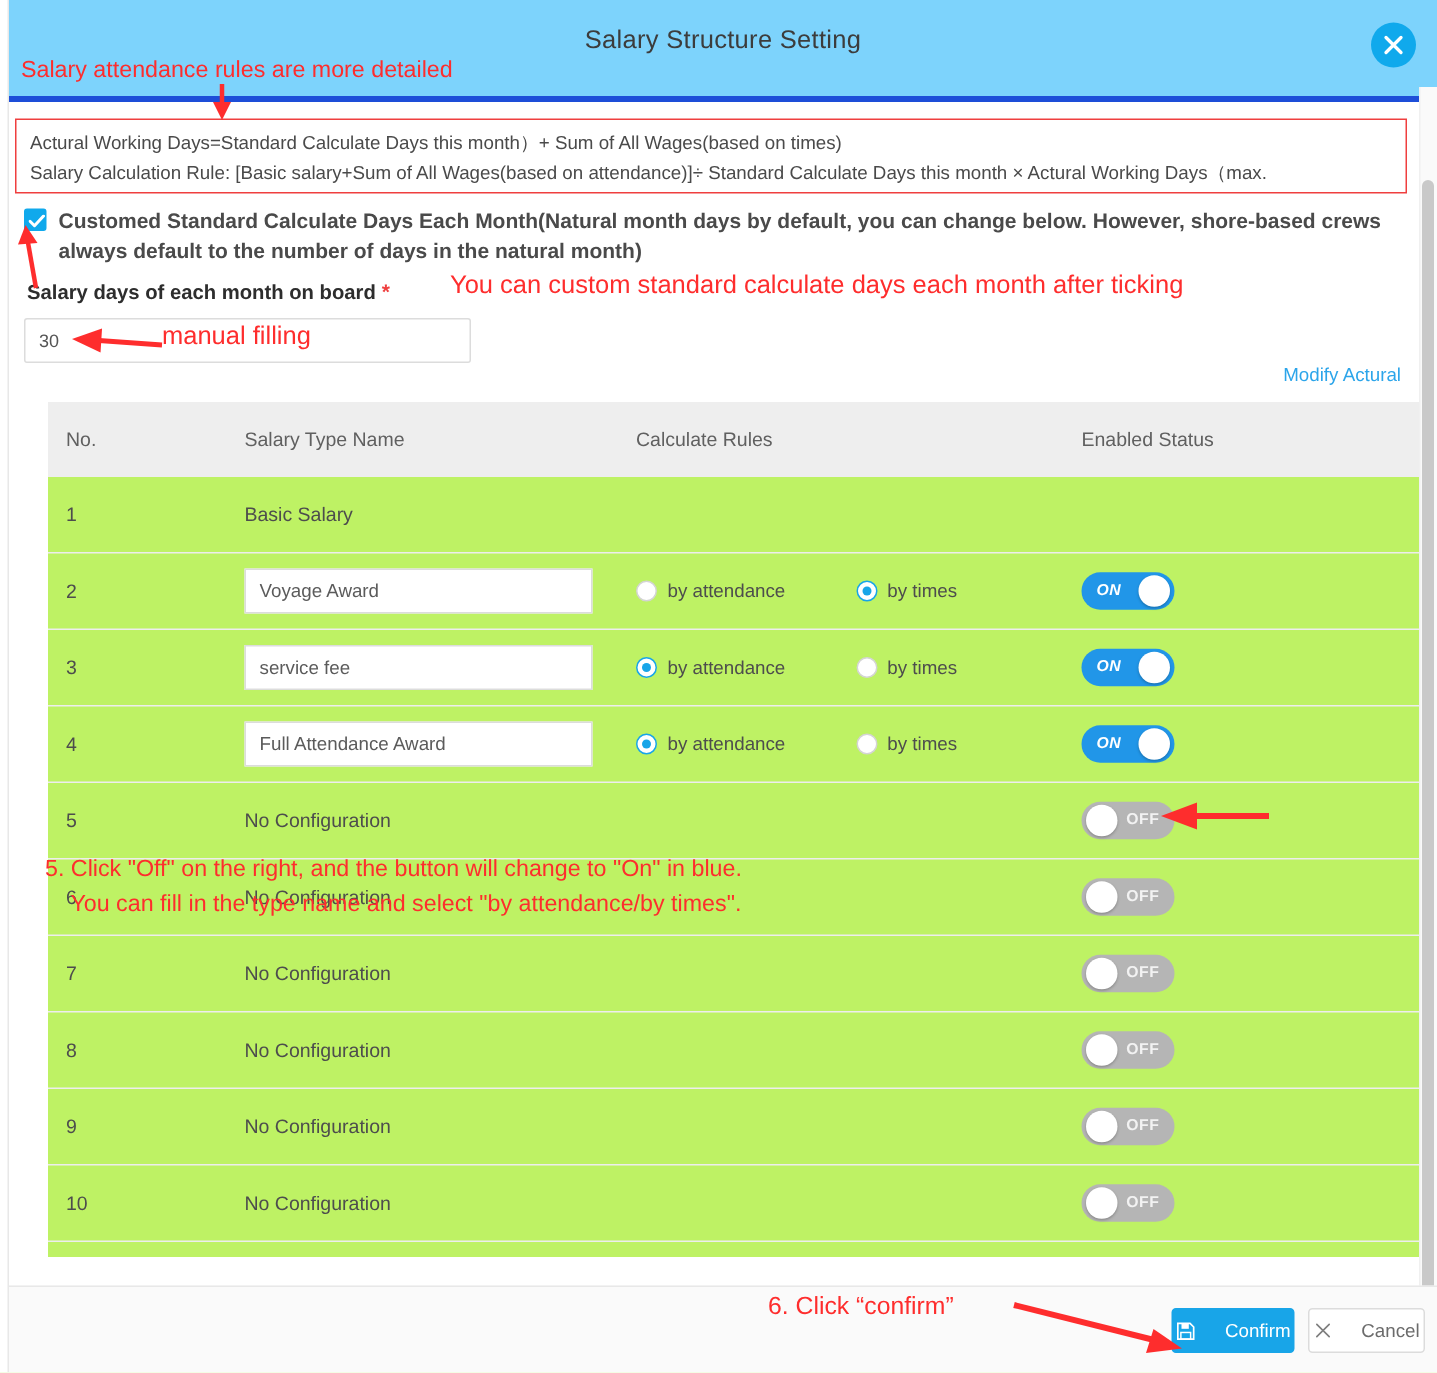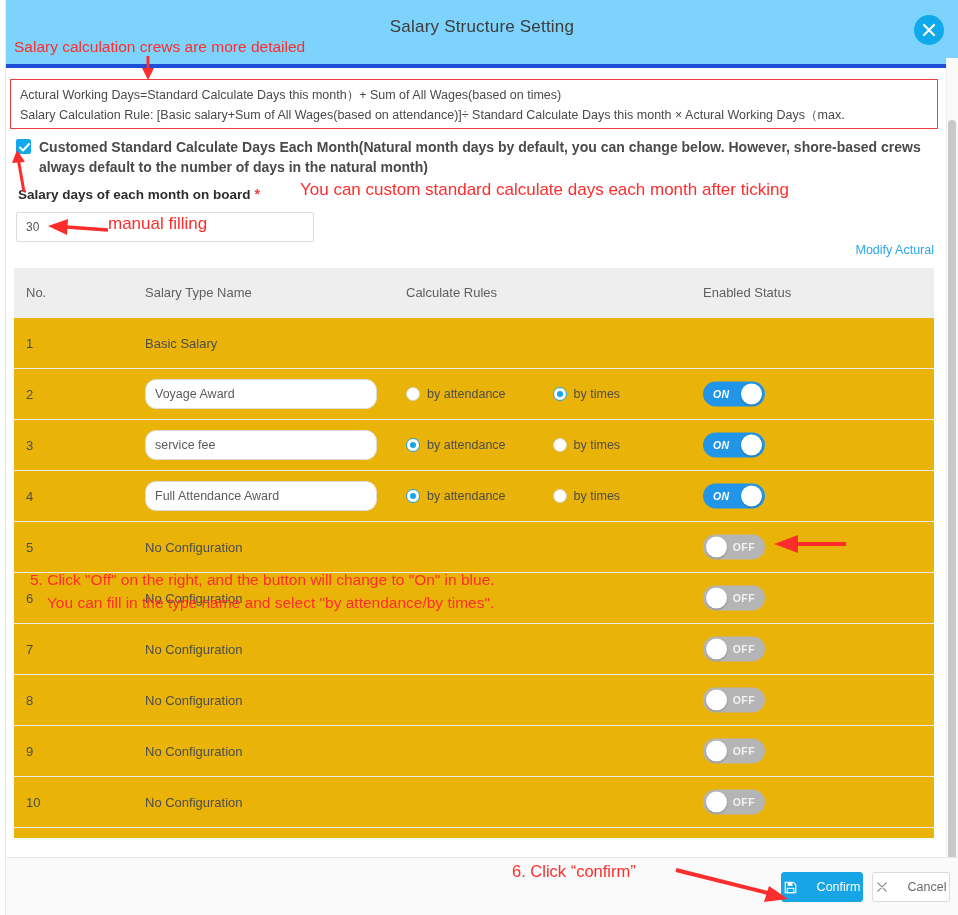--- a/index.html
+++ b/index.html
@@ -81,23 +81,23 @@
   .days-input::placeholder { color: #6d6d6d; }
 
   
   .modify-history {
     position: absolute; right: 24px; top: 243px;
     font-size: 12.5px; color: #2ca5ea; cursor: pointer;
   }
 
   
   .table-wrap {
-    position: absolute; left: 14px; top: 268px;
+    position: absolute; left: 32px; top: 268px;
     width: 920px; height: 570px;
-    background: #eab308;
+    background: #bef264;
   }
   .thead {
     height: 50px; background: #eeeeee; position: relative;
   }
   .th {
     position: absolute; top: 17px; font-size: 13px; color: #606060;
   }
   .th.c1 { left: 12px; }
   .th.c2 { left: 131px; }
   .th.c3 { left: 392px; }
@@ -112,21 +112,21 @@
     position: absolute; left: 12px; top: 50%; transform: translateY(-50%);
     font-size: 13px; color: #4d4d4d;
   }
   .cell-name {
     position: absolute; left: 131px; top: 50%; transform: translateY(-50%);
     font-size: 13px; color: #4d4d4d;
   }
   .name-input {
     position: absolute; left: 131px; top: 50%; transform: translateY(-50%);
     width: 232px; height: 30px;
-    border: 1px solid #dcdcdc; border-radius: 11px; background: #fff;
+    border: 1px solid #dcdcdc; border-radius: 0; background: #fff;
     padding: 0 9px; font-size: 12.5px; color: #5b5b5b;
     font-family: "Liberation Sans", sans-serif;
   }
   .name-input::placeholder { color: #8d8d8d; }
 
   .rules-group {
     position: absolute; left: 392px; top: 50%; transform: translateY(-50%);
     display: flex; align-items: center; gap: 31px;
   }
   .radio-opt { display: flex; align-items: center; cursor: pointer; }
@@ -375,21 +375,21 @@
       <span>Confirm</span>
     </div>
     <div class="btn btn-cancel">
       <svg width="12" height="12" viewBox="0 0 16 16">
         <path d="M2.5 2.5 L13.5 13.5 M13.5 2.5 L2.5 13.5" stroke="#808080" stroke-width="1.5" stroke-linecap="round"></path>
       </svg>
       <span>Cancel</span>
     </div>
   </div>
 
-  <div class="anno anno-1">Salary calculation crews are more detailed</div>
+  <div class="anno anno-1">Salary attendance rules are more detailed</div>
   <div class="anno anno-2">You can custom standard calculate days each month after ticking</div>
   <div class="anno anno-3">manual filling</div>
   <div class="anno anno-4"><span>5. Click "Off" on the right, and the button will change to "On" in blue.</span><br><span>    You can fill in the type name and select "by attendance/by times".</span></div>
   <div class="anno anno-5">6. Click “confirm”</div>
 
   <svg class="arrow-svg" style="left:130px; top:56px;" width="40" height="26">
     <path d="M18 0 L18 14" stroke="#fe2d2d" stroke-width="3"></path>
     <path d="M18 24 L12 12 L24 12 Z" fill="#fe2d2d"></path>
   </svg>
 

